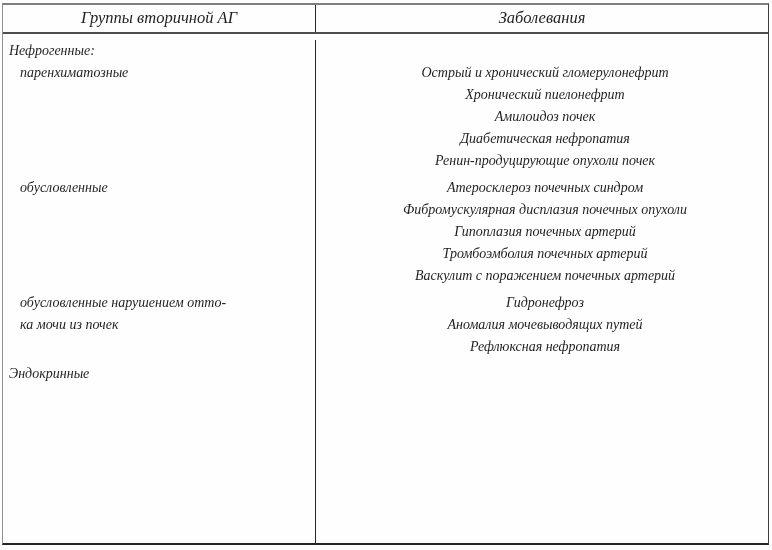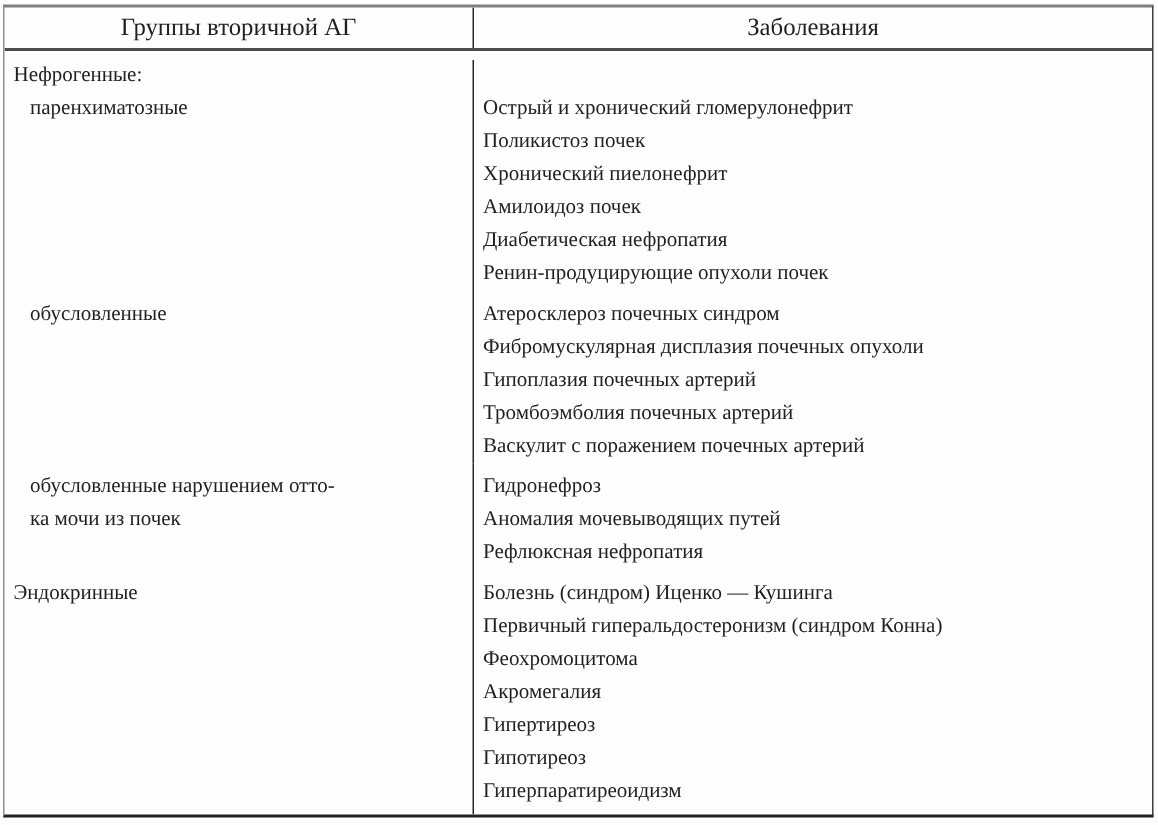--- a/index.html
+++ b/index.html
@@ -11,20 +11,21 @@
     font-family: "Liberation Serif", "DejaVu Serif", serif;
     color: #1f1f1f;
     overflow: hidden;
   }
 
   .page {
     position: relative;
     width: 772px;
     height: 550px;
     background: #fefefe;
+    font-style: italic;
   }
 
   .table {
     position: absolute;
     left: 2px;
     top: 3px;
     width: 767px;
     height: 542px;
     border-top: 2px solid #7e7e7e;
     border-bottom: 2px solid #242424;
@@ -66,21 +67,21 @@
 
   .td { padding-left: 6px; }
   .td.col-left { padding-right: 4px; }
 
   .trow.gap > .td { padding-top: 5px; }
 
   .group-label { white-space: pre-line; }
   .indent .group-label { display: block; padding-left: 11px; }
 
   ul.diseases { list-style: none; }
-  ul.diseases li { white-space: nowrap; }
+  ul.diseases li { white-space: nowrap; text-align: center; }
 </style>
 </head>
 <body>
 
 <div class="page">
   <div class="table">
 
     <div class="thead">
       <div class="th col-left">Группы вторичной АГ</div>
       <div class="th col-right">Заболевания</div>
@@ -97,21 +98,20 @@
         </div>
       </div>
 
       <div class="trow indent">
         <div class="td col-left">
           <span class="group-label">паренхиматозные</span>
         </div>
         <div class="td col-right">
           <ul class="diseases">
               <li>Острый и хронический гломерулонефрит</li>
-              <li>Поликистоз почек</li>
               <li>Хронический пиелонефрит</li>
               <li>Амилоидоз почек</li>
               <li>Диабетическая нефропатия</li>
               <li>Ренин-продуцирующие опухоли почек</li>
             </ul>
         </div>
       </div>
 
       <div class="trow indent gap">
         <div class="td col-left">
@@ -139,28 +139,17 @@
               <li>Аномалия мочевыводящих путей</li>
               <li>Рефлюксная нефропатия</li>
             </ul>
         </div>
       </div>
 
       <div class="trow gap">
         <div class="td col-left">
           <span class="group-label">Эндокринные</span>
         </div>
-        <div class="td col-right">
-          <ul class="diseases">
-              <li>Болезнь (синдром) Иценко — Кушинга</li>
-              <li>Первичный гиперальдостеронизм (синдром Конна)</li>
-              <li>Феохромоцитома</li>
-              <li>Акромегалия</li>
-              <li>Гипертиреоз</li>
-              <li>Гипотиреоз</li>
-              <li>Гиперпаратиреоидизм</li>
-            </ul>
-        </div>
       </div>
 
     </div>
   </div>
 </div>
 
 </body></html>

